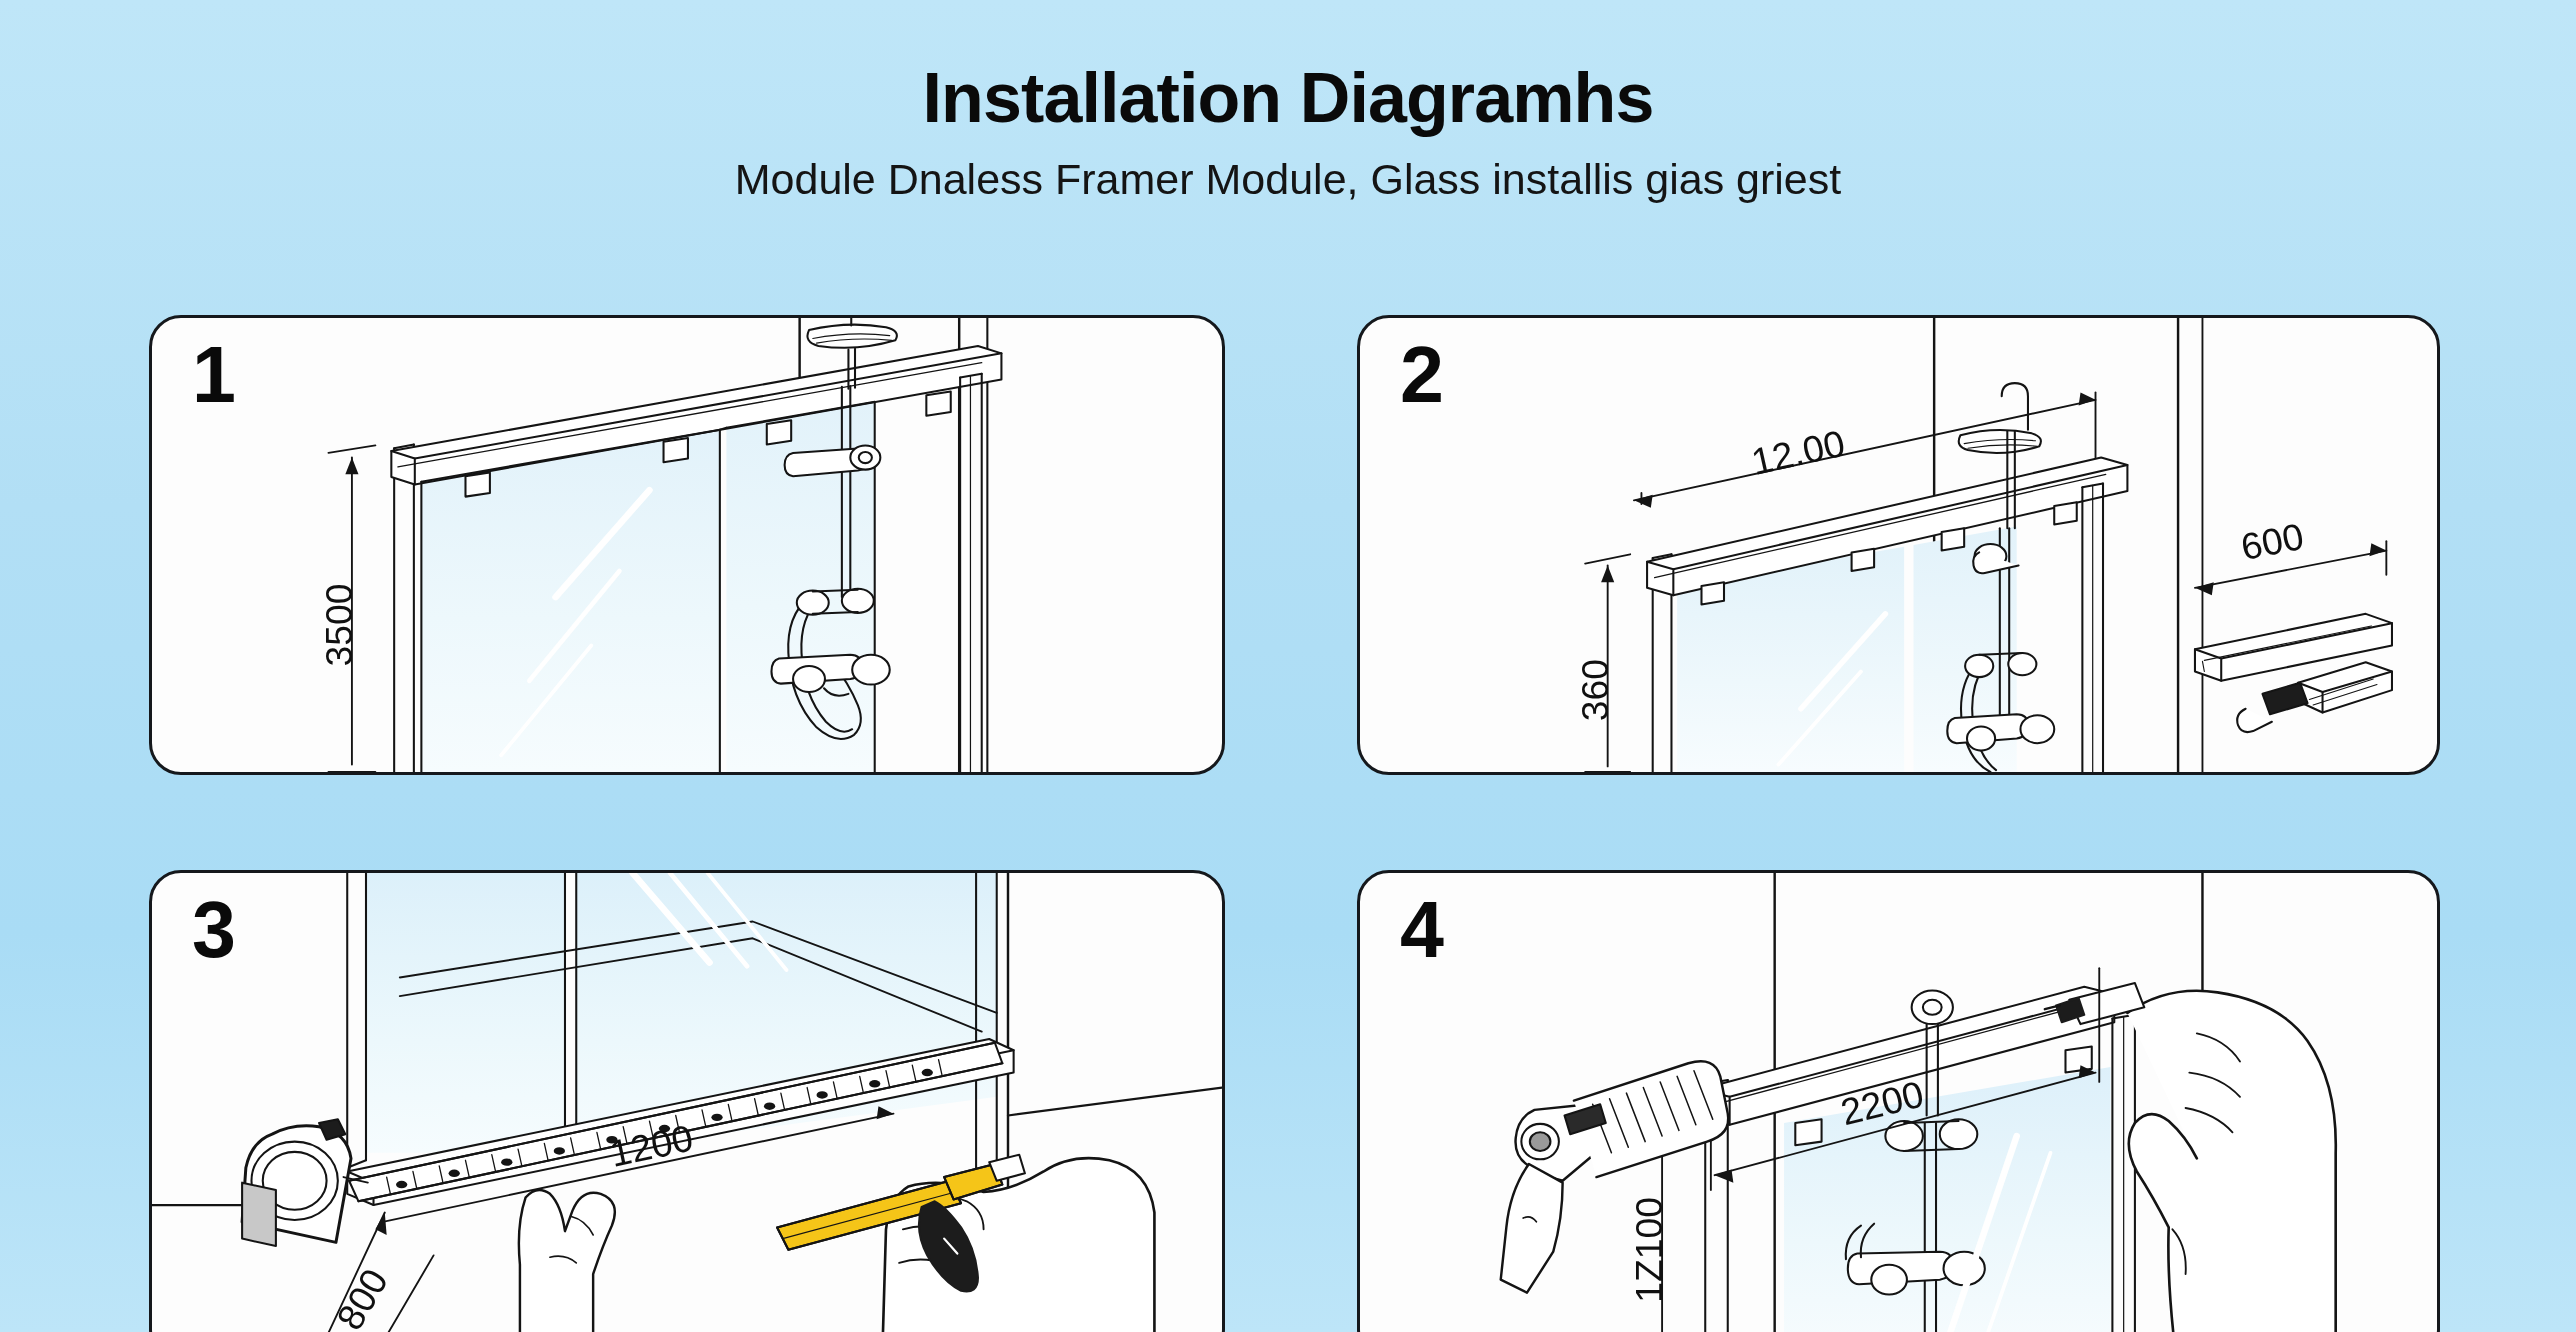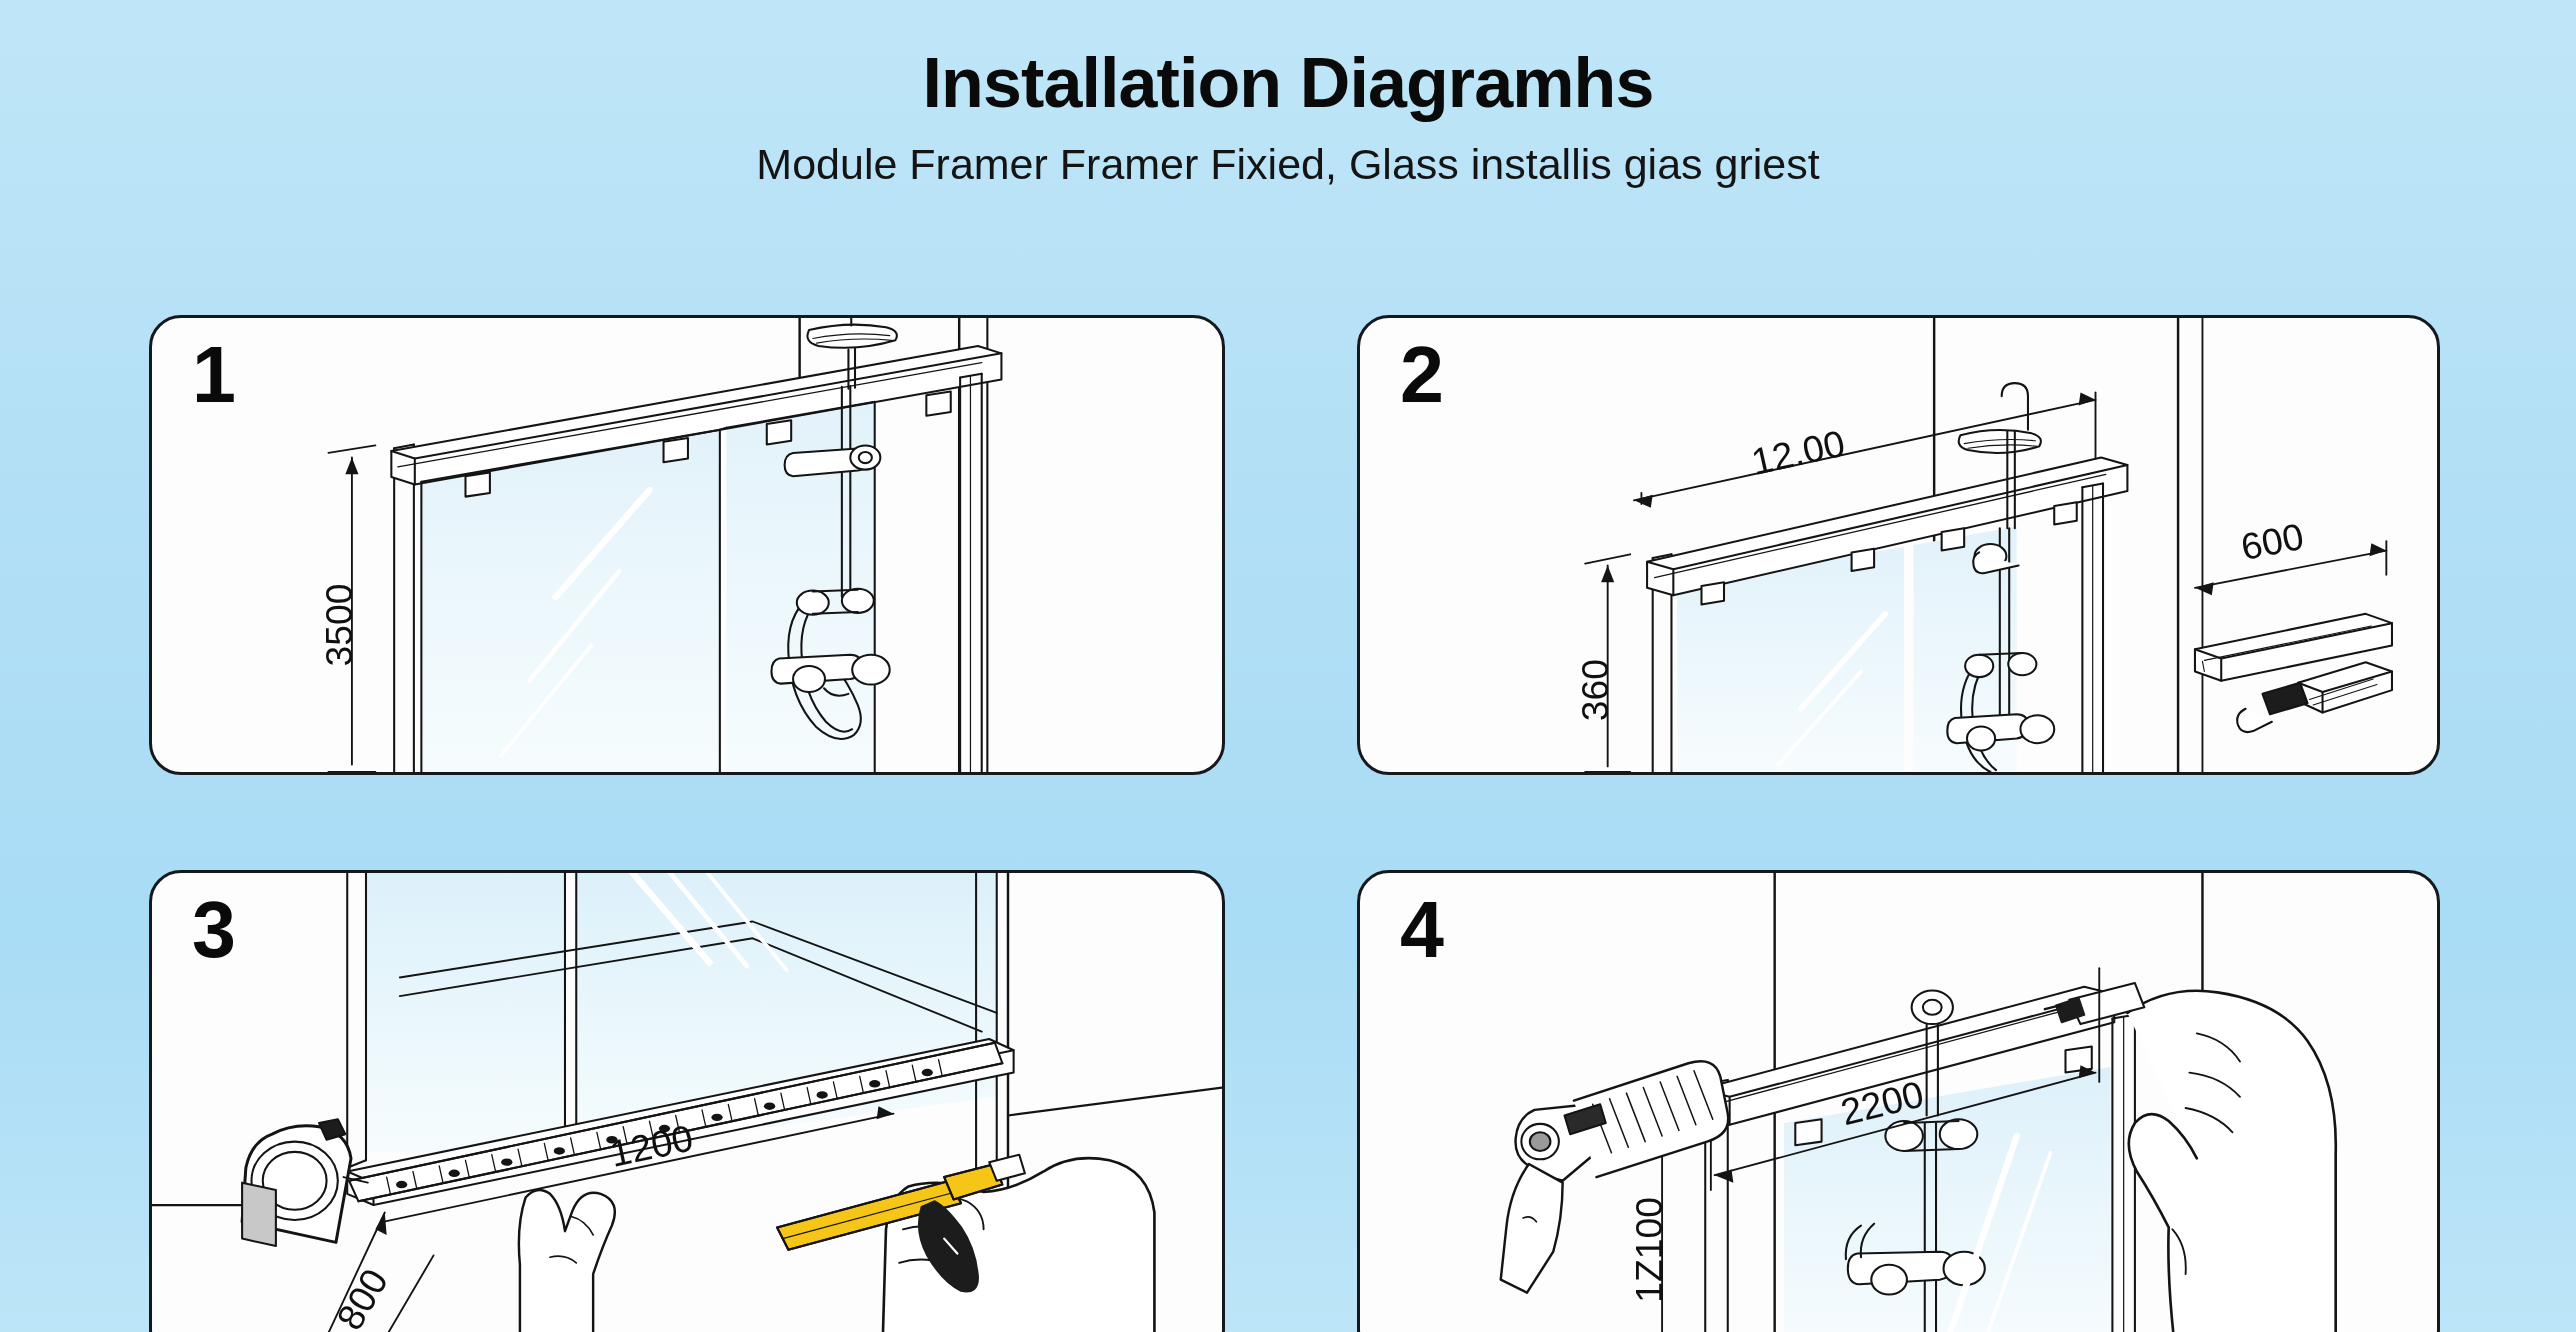--- a/index.html
+++ b/index.html
@@ -17,21 +17,21 @@
     position: relative;
     width: 2576px;
     height: 1332px;
     background: linear-gradient(180deg, #bfe6f8 0%, #b2dff5 38%, #a9dcf5 70%, #bde5f8 100%);
   }
 
   
   .header {
     position: absolute;
     left: 0;
-    top: 0;
+    top: 15px;
     width: 2576px;
     text-align: center;
   }
   .title {
     margin: 0;
     padding-top: 43px;
     font-size: 70px;
     font-weight: bold;
     letter-spacing: -0.9px;
     color: #0a0a0a;
@@ -86,21 +86,21 @@
     fill: #101010;
   }
 </style>
 </head>
 <body>
 
 <div id="root">
 
   <div class="header">
     <h1 class="title">Installation Diagramhs</h1>
-    <p class="subtitle">Module Framer Framer Fixied, Glass installis gias griest</p>
+    <p class="subtitle">Module Dnaless Framer Module, Glass installis gias griest</p>
   </div>
 
   <div class="panel" id="panel-1">
     <div class="panel-num">1</div>
     <svg class="panel-svg" viewBox="0 0 1140 488" preserveAspectRatio="none">
       <defs>
         <linearGradient id="g1" x1="0" y1="0" x2="0" y2="1">
           <stop offset="0%" stop-color="#e2f2fa"></stop>
           <stop offset="55%" stop-color="#edf8fc"></stop>
           <stop offset="100%" stop-color="#f6fcfe"></stop>

